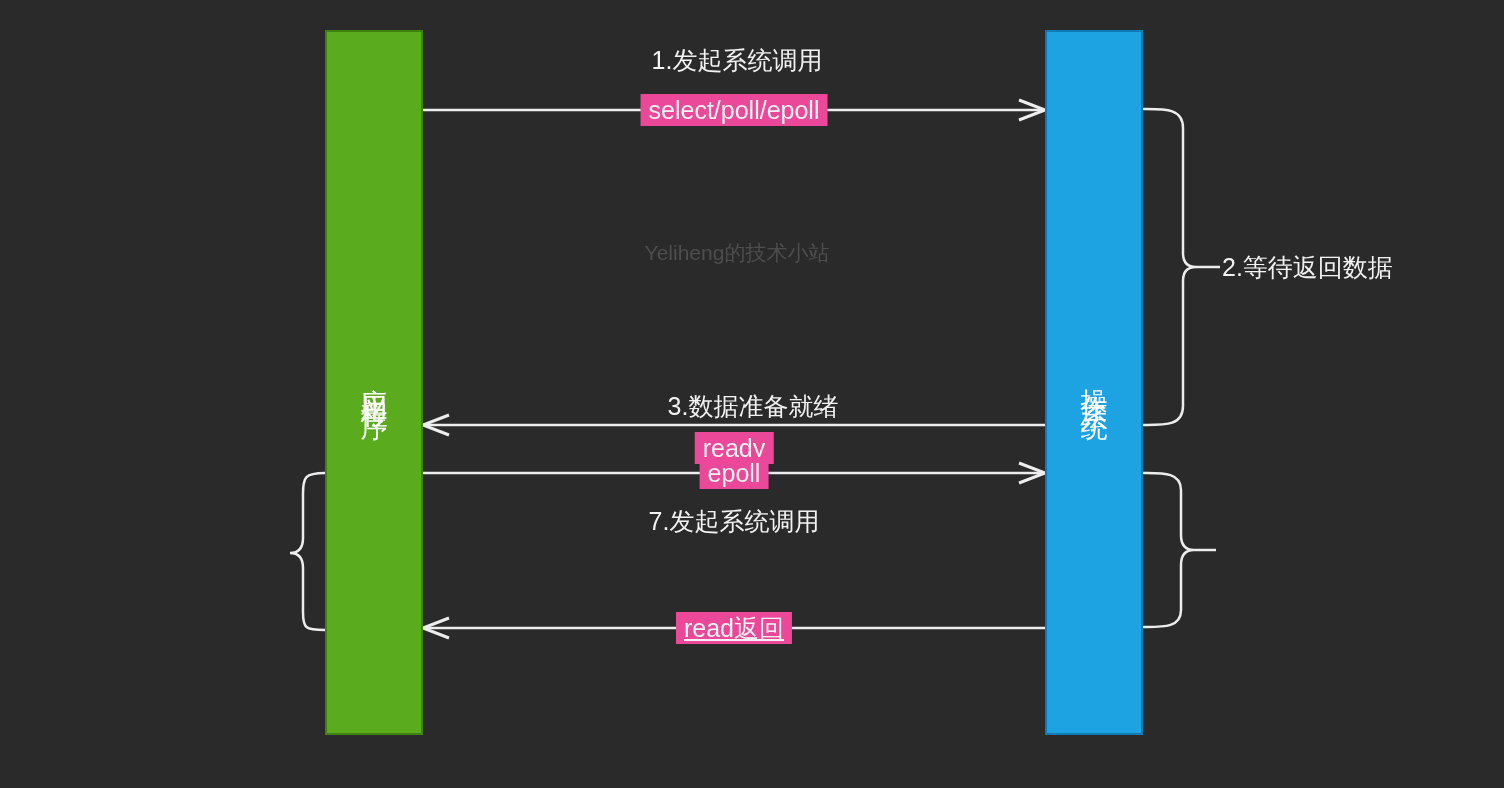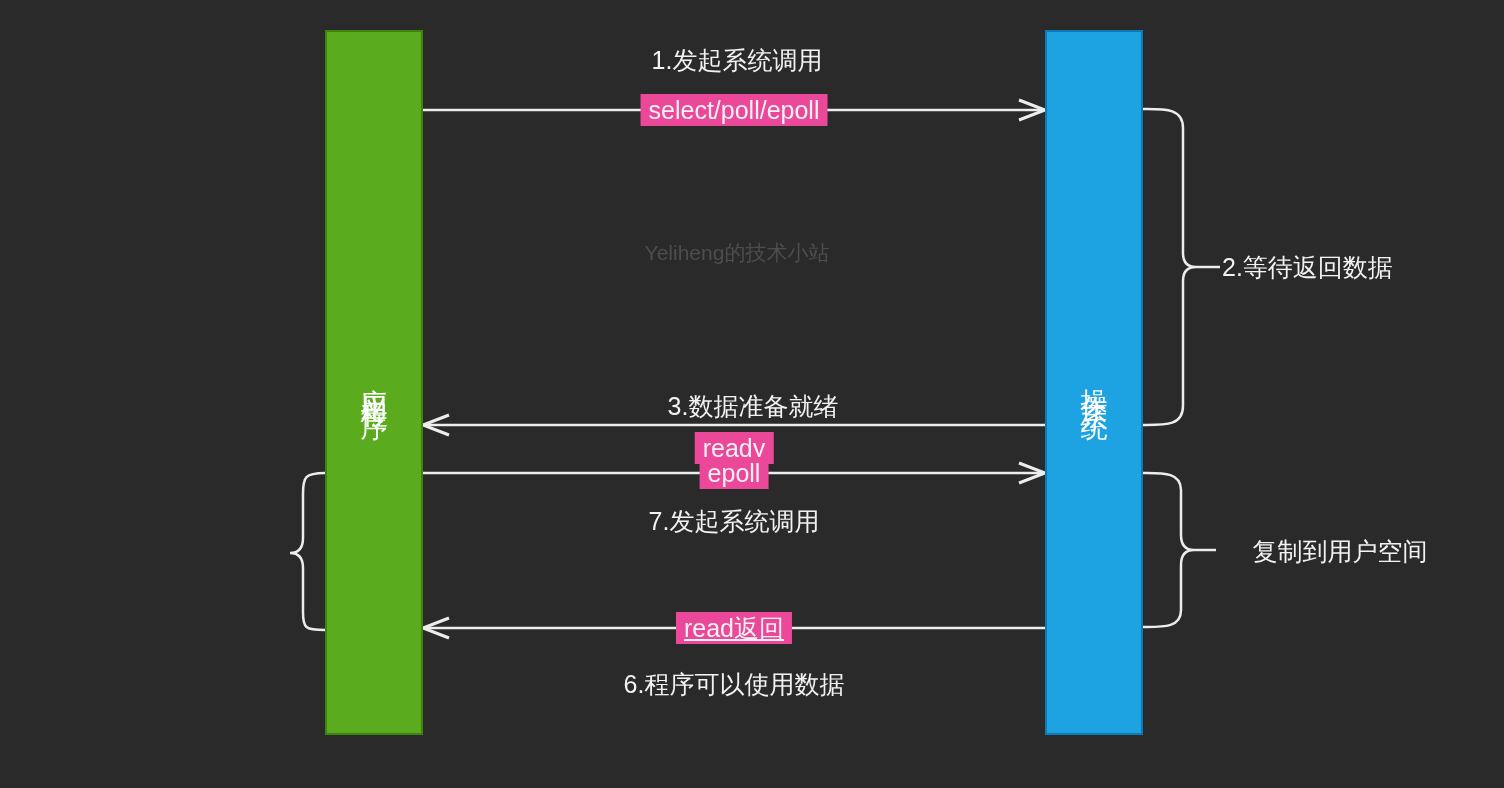--- a/index.html
+++ b/index.html
@@ -73,26 +73,24 @@
   <div class="lbl" style="left:737px;top:60px;">1.发起系统调用</div>
   <div class="lbl on-line" style="left:734px;top:110px;">select/poll/epoll</div>
 
   <div class="lbl" style="left:753px;top:381px;margin-top:25px;">3.数据准备就绪</div>
   <div class="lbl on-line" style="left:734px;top:448px;">ready</div>
 
   <div class="lbl on-line" style="left:734px;top:473px;">epoll</div>
   <div class="lbl" style="left:734px;top:521px;">7.发起系统调用</div>
 
   <div class="lbl on-line" style="left:734px;top:628px;text-decoration:underline;">read返回</div>
-  <div class="lbl" style="left:734px;top:684px;">6.程序可以使用数据</div>
 
   <div class="lbl lbl-left" style="left:1222px;top:267px;transform:translateY(-50%);">2.等待返回数据</div>
 
   <div class="lbl two-line" style="left:1340px;top:551px;">
-    <div>复制到用户空间</div>
   </div>
 
 
   <div class="watermark">
     <div>Yeliheng的技术小站</div>
   </div>
 
 </div>
 
 </body></html>

